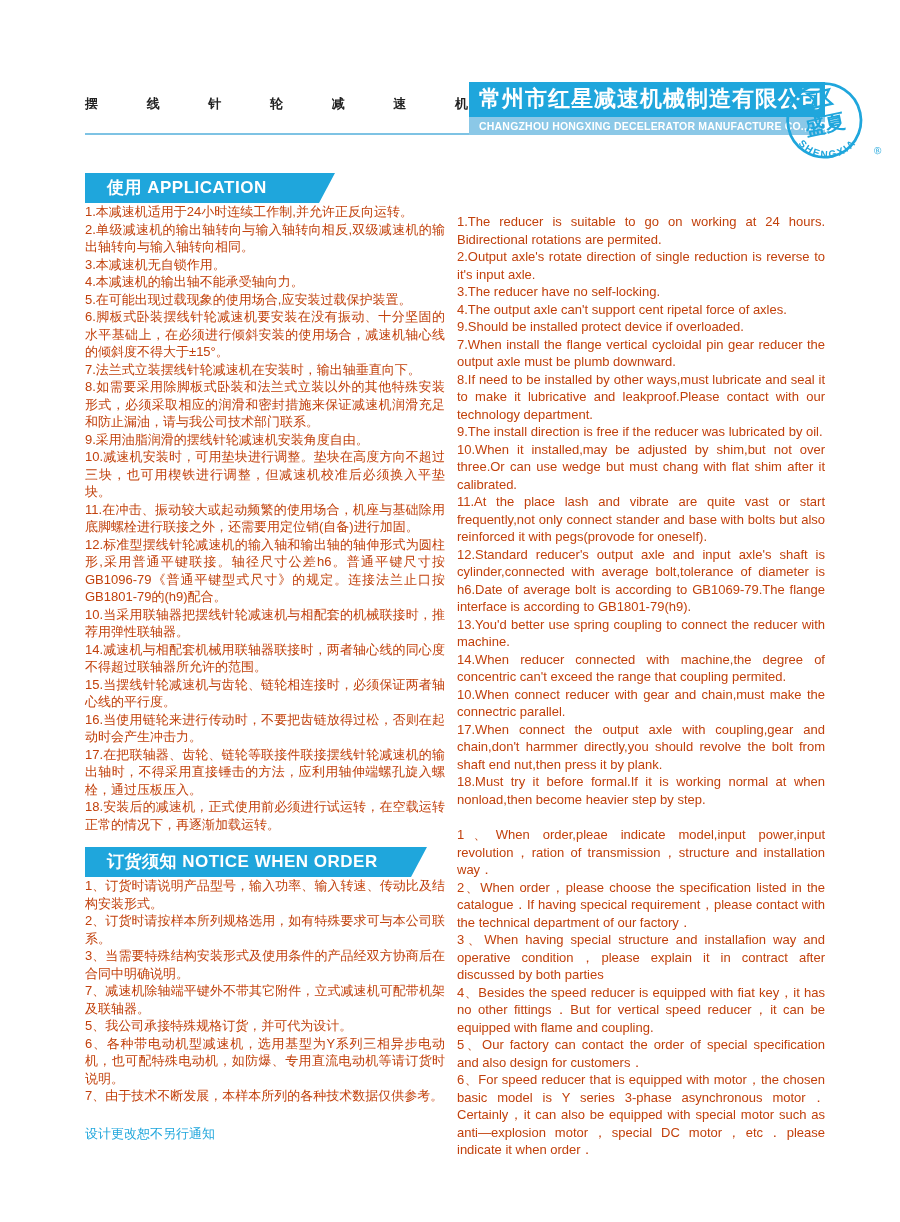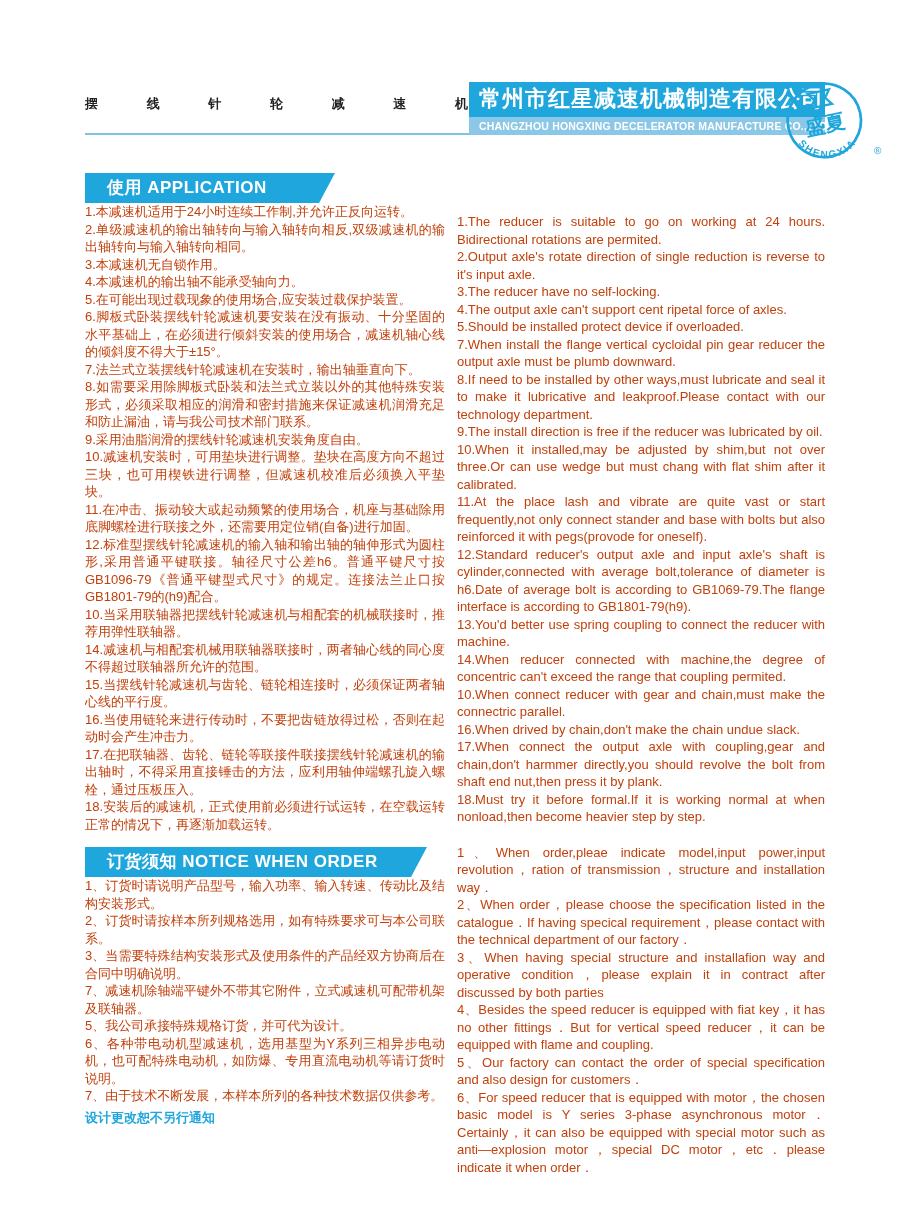--- a/index.html
+++ b/index.html
@@ -81,22 +81,22 @@
     line-height:17.5px;
     text-align:justify;
     color:#c2410c;
   }
   .col-en .list p.item { font-size:13px; }
   .list-gap { margin-top:18px; }
   .design-note {
     color:#1fa6dc;
     font-size:13px;
     line-height:17.5px;
-    margin-top:4px;
-    font-weight:bold;
+    margin-top:20px;
+    font-weight:normal;
   }
   
   .logo text { font-family:"Liberation Sans","DejaVu Sans",sans-serif; }
 </style>
 </head>
 <body>
 
 <div class="page">
 
   <header class="page-header">
@@ -160,31 +160,30 @@
         </div>
       <p class="design-note">设计更改恕不另行通知</p>
     </section>
 
     <section class="col col-en">
       <div class="list">
           <p class="item">1.The reducer is suitable to go on working at 24 hours. Bidirectional rotations are permited.</p>
           <p class="item">2.Output axle's rotate direction of single reduction is reverse to it's input axle.</p>
           <p class="item">3.The reducer have no self-locking.</p>
           <p class="item">4.The output axle can't support cent ripetal force of axles.</p>
-          <p class="item">5.Should be installed protect device if overloaded.</p>
+          <p class="item">9.Should be installed protect device if overloaded.</p>
           <p class="item">7.When install the flange vertical cycloidal pin gear reducer the output axle must be plumb downward.</p>
           <p class="item">8.If need to be installed by other ways,must lubricate and seal it to make it lubricative and leakproof.Please contact with our technology department.</p>
           <p class="item">9.The install direction is free if the reducer was lubricated by oil.</p>
           <p class="item">10.When it installed,may be adjusted by shim,but not over three.Or can use wedge but must chang with flat shim after it calibrated.</p>
           <p class="item">11.At the place lash and vibrate are quite vast or start frequently,not only connect stander and base with bolts but also reinforced it with pegs(provode for oneself).</p>
           <p class="item">12.Standard reducer's  output axle and input axle's shaft is cylinder,connected with average bolt,tolerance of diameter is h6.Date of average bolt is according to GB1069-79.The flange interface is according to GB1801-79(h9).</p>
           <p class="item">13.You'd better use spring coupling to connect the reducer with machine.</p>
           <p class="item">14.When reducer connected with machine,the degree of concentric can't exceed the range that coupling permited.</p>
           <p class="item">10.When connect reducer with gear and chain,must make the connectric parallel.</p>
-          <p class="item">16.When drived by chain,don't make the chain undue slack.</p>
           <p class="item">17.When connect the output axle with coupling,gear and chain,don't harmmer directly,you should revolve the bolt from shaft end nut,then press it by plank.</p>
           <p class="item">18.Must try it before formal.If it is working normal at when nonload,then become heavier step by step.</p>
         </div>
       <div class="list list-gap">
           <p class="item">1、When order,pleae indicate model,input power,input revolution，ration of transmission，structure and installation way．</p>
           <p class="item">2、When order，please choose the specification listed in the catalogue．If having specical requirement，please contact with the technical department of our factory．</p>
           <p class="item">3、When having special structure and installafion way and operative condition，please explain it in contract after discussed by both parties</p>
           <p class="item">4、Besides the speed reducer is equipped with fiat key，it has no other fittings．But for vertical speed reducer，it can be equipped with flame and coupling.</p>
           <p class="item">5、Our factory can contact the order of special specification and also design for customers．</p>
           <p class="item">6、For speed reducer that is equipped with motor，the chosen basic model is Y series 3-phase asynchronous motor．Certainly，it can also be equipped with special motor such as anti—explosion motor，special DC motor，etc．please indicate it when order．</p>

